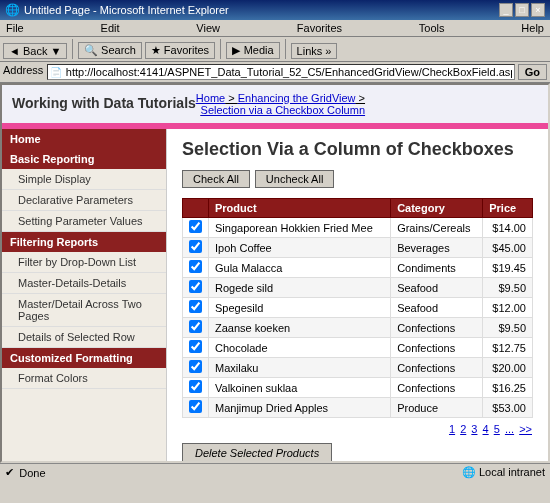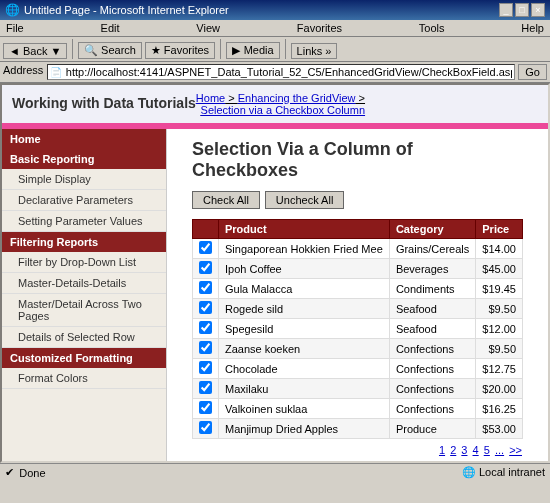--- a/index.html
+++ b/index.html
@@ -71,21 +71,21 @@
       padding: 1px 2px;
       font-size: 11px;
       display: flex; align-items: center; gap: 3px;
     }
     .address-input span { color: #666; font-size: 10px; }
     .go-btn {
       border: 1px solid #888;
       background: #d4d0c8;
       padding: 1px 6px;
       font-size: 11px;
-      font-weight: normal;
+      font-weight: bold;
       cursor: pointer;
       margin-left: 3px;
     }
 
     
     .main-window {
       display: flex;
       flex-direction: column;
       background: white;
       border: 2px inset #d4d0c8;
@@ -141,21 +141,21 @@
     .nav-sub {
       padding: 4px 16px;
       cursor: pointer;
       border-bottom: 1px solid #ddd;
       color: #333;
     }
 
     
     .right-content {
       flex: 1;
-      padding: 10px 25px;
+      padding: 10px 15px;
       overflow-y: auto;
       background: white;
     }
     .page-heading {
       font-size: 18px;
       font-weight: bold;
       color: #333;
       margin-bottom: 10px;
     }
 

